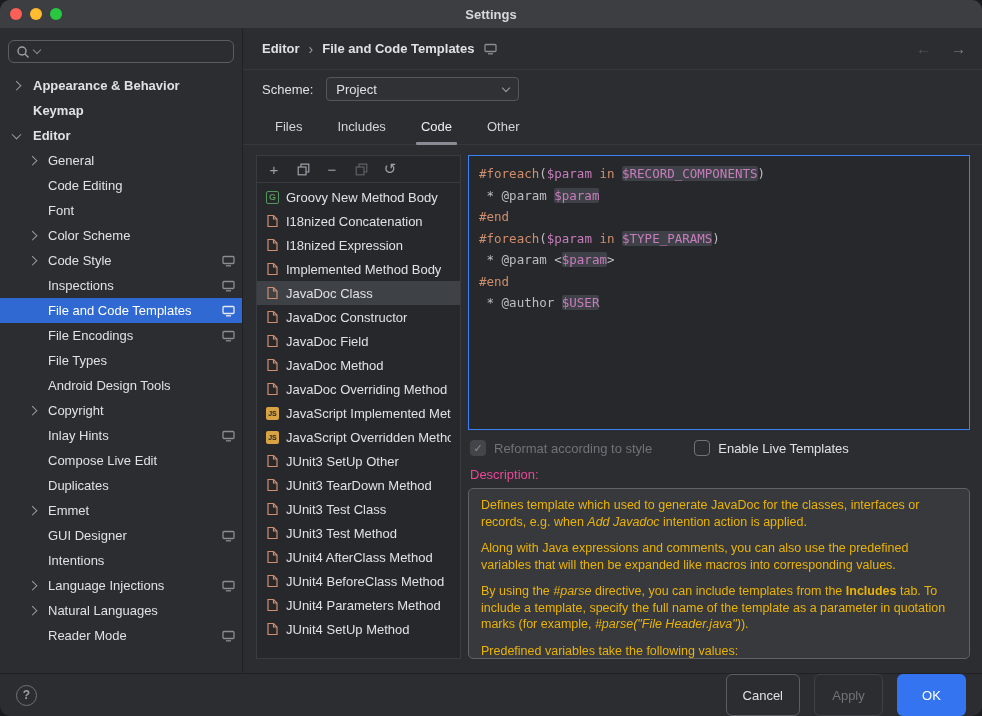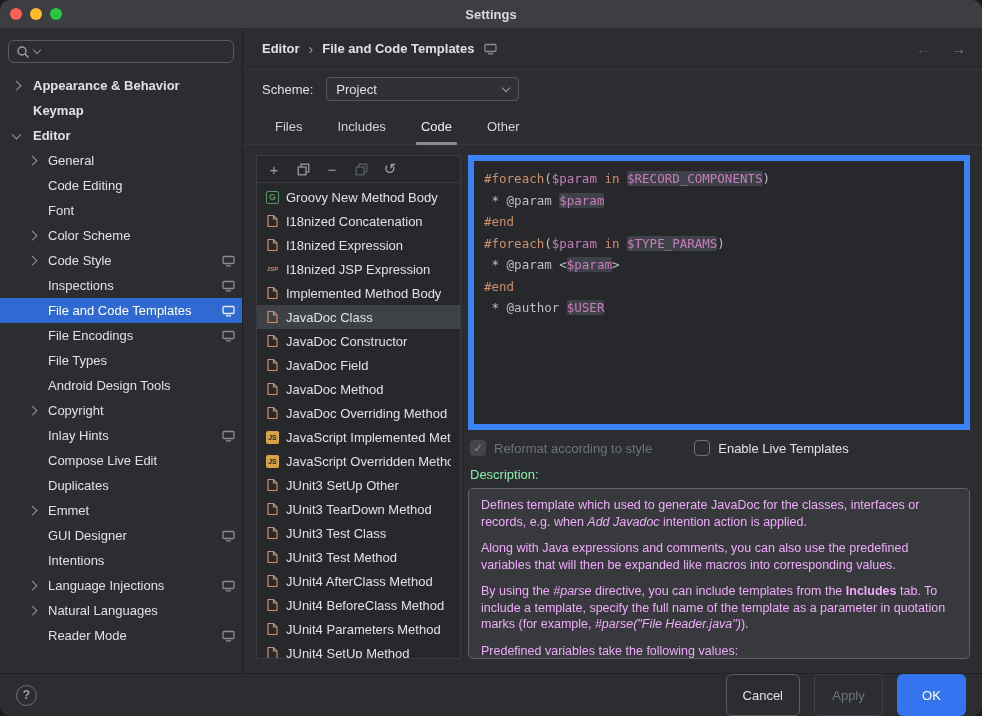--- a/index.html
+++ b/index.html
@@ -60,35 +60,35 @@
   .list-row { height:24px; display:flex; align-items:center; gap:7px; padding:0 9px; white-space:nowrap; cursor:default; }
   .list-row.selected { background:#3e4145; }
   .list-label { overflow:hidden; }
   .file-badge { flex:0 0 13px; width:13px; height:13px; border-radius:2px; display:flex; align-items:center; justify-content:center; font-weight:bold; }
   .badge-groovy { color:#57965c; border:1px solid #57965c; font-size:9px; }
   .badge-js { background:#d9a343; color:#1e1f22; font-size:7px; }
   .badge-jsp { color:#cf8e6d; font-size:6px; font-weight:bold; }
   .tpl-icon { flex:0 0 13px; display:flex; }
 
   .right-col { flex:1; display:flex; flex-direction:column; min-width:0; }
-  .editor { flex:0 0 275px; background:#26282b; border:6px solid #3b82f6; padding:7px 10px; font-family:"DejaVu Sans Mono", monospace; font-size:12.5px; line-height:21.5px; color:#bcbec4; overflow:hidden; cursor:text; }
+  .editor { flex:0 0 275px; background:#26282b; border:1px solid #3b82f6; padding:7px 10px; font-family:"DejaVu Sans Mono", monospace; font-size:12.5px; line-height:21.5px; color:#bcbec4; overflow:hidden; cursor:text; }
   .code-line { white-space:pre; height:21.5px; }
   .tok-d { color:#cf8e6d; }
   .tok-v { color:#c77dbb; }
   .tok-h { color:#c77dbb; background:#3e4147; border-radius:2px; }
 
   .opts-row { flex:0 0 18px; display:flex; align-items:center; gap:42px; margin:9px 2px 0; }
   .opt { display:flex; align-items:center; gap:8px; }
   .cb { width:16px; height:16px; border-radius:4px; display:flex; align-items:center; justify-content:center; }
   .cb.checked-disabled { background:#43454a; color:#8b8e94; font-size:11px; }
   .cb.unchecked { border:1.5px solid #6f737a; background:transparent; }
   .opt-label.disabled { color:#6f737a; }
 
-  .desc-label { margin:10px 2px 6px; color:#86efac; }
-  .desc-box { flex:1; min-height:0; border:1px solid #5f6267; border-radius:5px; background:#37393d; padding:8px 12px; overflow:hidden; font-size:12.5px; line-height:16.5px; color:#f0abfc; }
+  .desc-label { margin:10px 2px 6px; color:#ec4899; }
+  .desc-box { flex:1; min-height:0; border:1px solid #5f6267; border-radius:5px; background:#37393d; padding:8px 12px; overflow:hidden; font-size:12.5px; line-height:16.5px; color:#eab308; }
   .desc-box p { margin:0 0 10px; }
 
   
   .footer { flex:0 0 40px; border-top:1px solid #1f2124; display:flex; align-items:center; padding:0 16px; gap:14px; }
   .help-btn { width:21px; height:21px; border-radius:50%; border:1.5px solid #6f737a; color:#9da0a8; display:flex; align-items:center; justify-content:center; font-size:12px; font-weight:bold; cursor:default; }
   .footer-spacer { flex:1; }
   .btn { height:42px; min-width:69px; padding:0 16px; border-radius:6px; display:flex; align-items:center; justify-content:center; cursor:default; }
   .btn-cancel { border:1px solid #5a5d63; color:#dfe1e5; background:transparent; }
   .btn-apply { border:1px solid #3f4147; color:#6f737a; background:transparent; }
   .btn-ok { background:#3574f0; color:#ffffff; }
@@ -322,24 +322,20 @@
               <div class="list-row">
                 <span class="tpl-icon">
                   <svg width="13" height="14" viewBox="0 0 13 14">
                     <path d="M2 1.5h5.5L11 5v7.5H2z" fill="none" stroke="#cf8e6d" stroke-width="1.2"></path>
                     <path d="M7.5 1.5V5H11" fill="none" stroke="#cf8e6d" stroke-width="1.2"></path>
                   </svg>
                 </span>
                 <span class="list-label">I18nized Expression</span>
               </div>
               <div class="list-row">
-                <span class="file-badge badge-jsp">JSP</span>
-                <span class="list-label">I18nized JSP Expression</span>
-              </div>
-              <div class="list-row">
                 <span class="tpl-icon">
                   <svg width="13" height="14" viewBox="0 0 13 14">
                     <path d="M2 1.5h5.5L11 5v7.5H2z" fill="none" stroke="#cf8e6d" stroke-width="1.2"></path>
                     <path d="M7.5 1.5V5H11" fill="none" stroke="#cf8e6d" stroke-width="1.2"></path>
                   </svg>
                 </span>
                 <span class="list-label">Implemented Method Body</span>
               </div>
               <div class="list-row selected">
                 <span class="tpl-icon">

